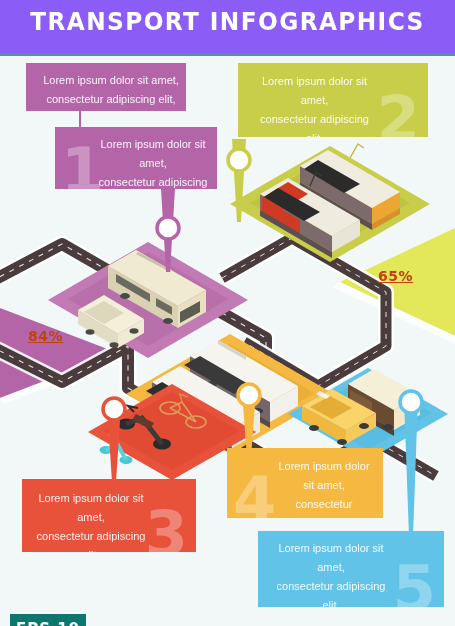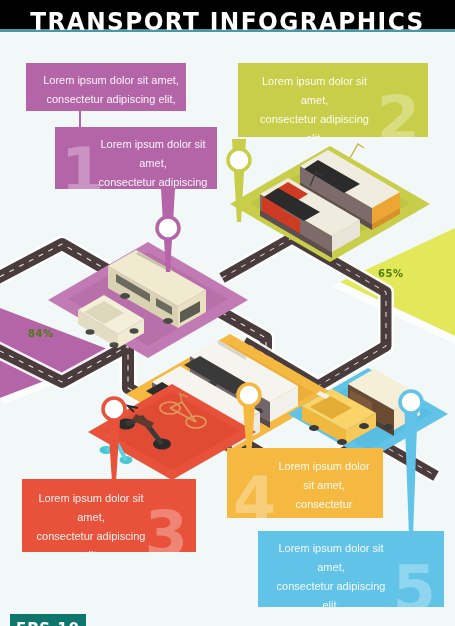--- a/index.html
+++ b/index.html
@@ -14,22 +14,22 @@
     overflow: hidden;
     background: #f2f7f8;
     font-family: "Liberation Sans", sans-serif;
   }
 
   
   .header {
     position: absolute;
     left: 0; top: 0;
     width: 455px;
-    height: 32px;
-    background: #000000;
+    height: 56px;
+    background: #8b5cf6;
     border-bottom: 3px solid #4b98a4;
     box-sizing: border-box;
   }
   .header-title {
     position: absolute;
     left: 0; top: 7px;
     width: 455px;
     text-align: center;
     color: #ffffff;
     font-size: 25px;
@@ -95,26 +95,27 @@
   #box4 .num { left: 6px; }
 
   
   #box5  { left: 258px; top: 531px; width: 186px; height: 76px; background: #61c3e8; }
   #box5 .txt { padding: 8px 52px 0 12px; }
   #box5 .num { right: 8px; }
 
   
   .pct {
     position: absolute;
-    color: #4d7c0f;
-    font-size: 10px;
+    color: #c2410c;
+    font-size: 14px;
     font-weight: bold;
     font-family: "DejaVu Sans", sans-serif;
     letter-spacing: 0.5px;
     z-index: 3;
+    text-decoration: underline;
   }
   #pct-left  { left: 28px;  top: 328px; }
   #pct-right { left: 378px; top: 268px; }
 
   
   .eps-badge {
     position: absolute;
     left: 10px; top: 614px;
     width: 76px; height: 30px;
     background: #0f766e;

